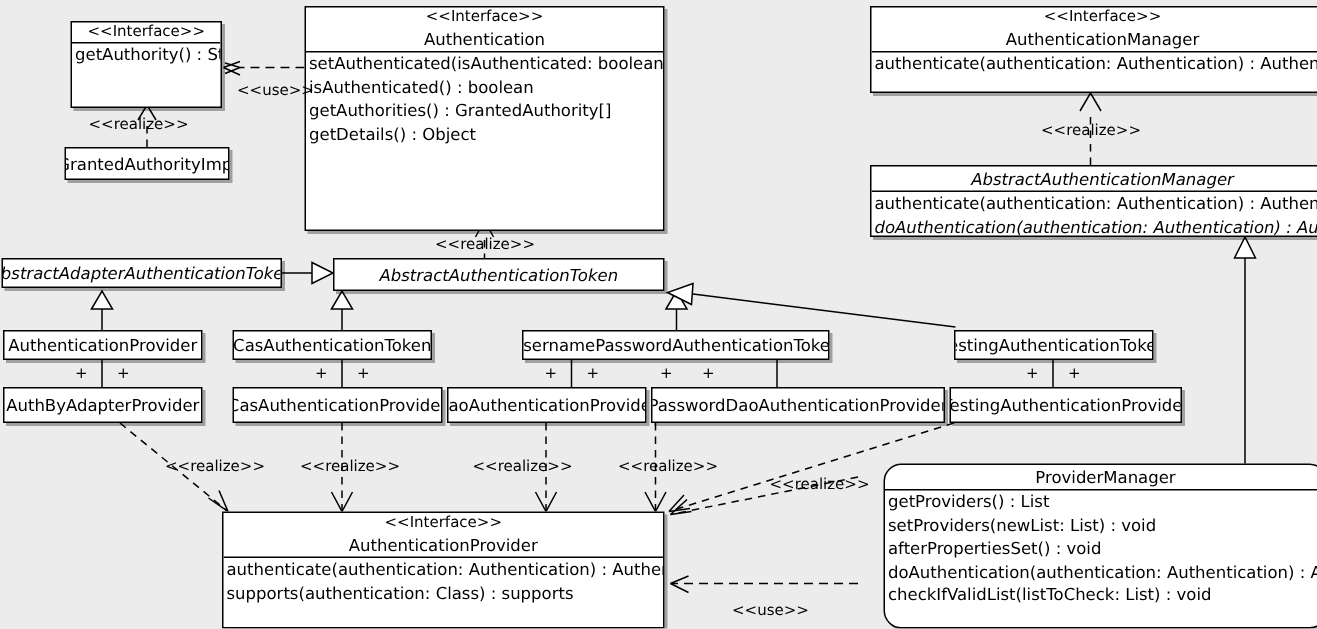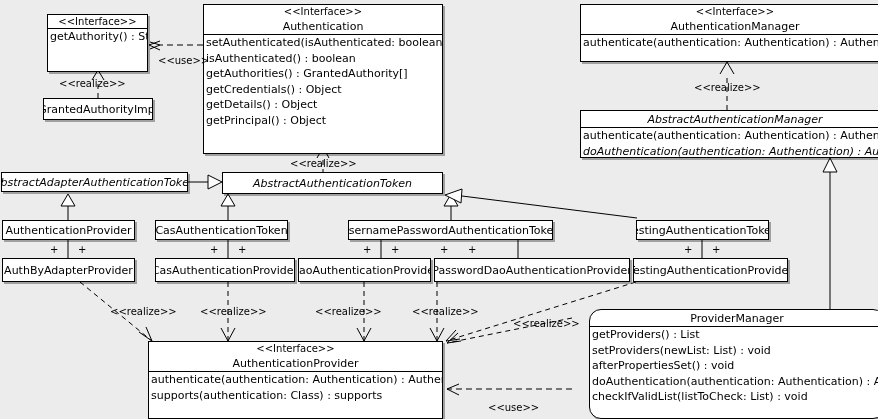--- a/index.html
+++ b/index.html
@@ -189,23 +189,21 @@
     <span>GrantedAuthorityImpl</span>
   </div>
 
   <div class="box" style="left:203px;top:4px;width:240px;height:150px;">
     <div class="stereo">&lt;&lt;Interface&gt;&gt;</div>
     <div class="hdr">Authentication</div>
     <div class="sep ops">
       <div class="op">setAuthenticated(isAuthenticated: boolean) : void</div>
       <div class="op">isAuthenticated() : boolean</div>
       <div class="op">getAuthorities() : GrantedAuthority[]</div>
-      <div class="op">getCredentials() : Object</div>
       <div class="op">getDetails() : Object</div>
-      <div class="op">getPrincipal() : Object</div>
     </div>
   </div>
 
   <div class="box" style="left:580px;top:4px;width:310px;height:58px;">
     <div class="stereo">&lt;&lt;Interface&gt;&gt;</div>
     <div class="hdr">AuthenticationManager</div>
     <div class="sep ops">
       <div class="op">authenticate(authentication: Authentication) : Authentication</div>
     </div>
   </div>

